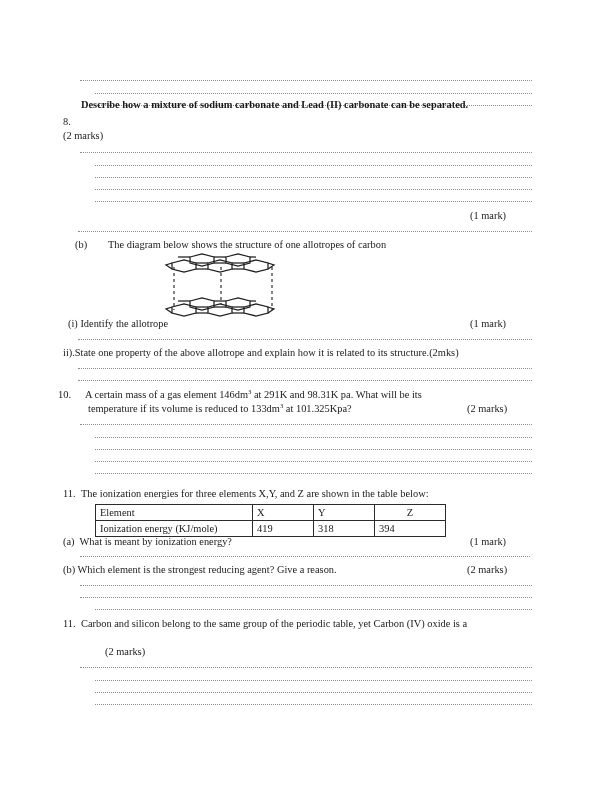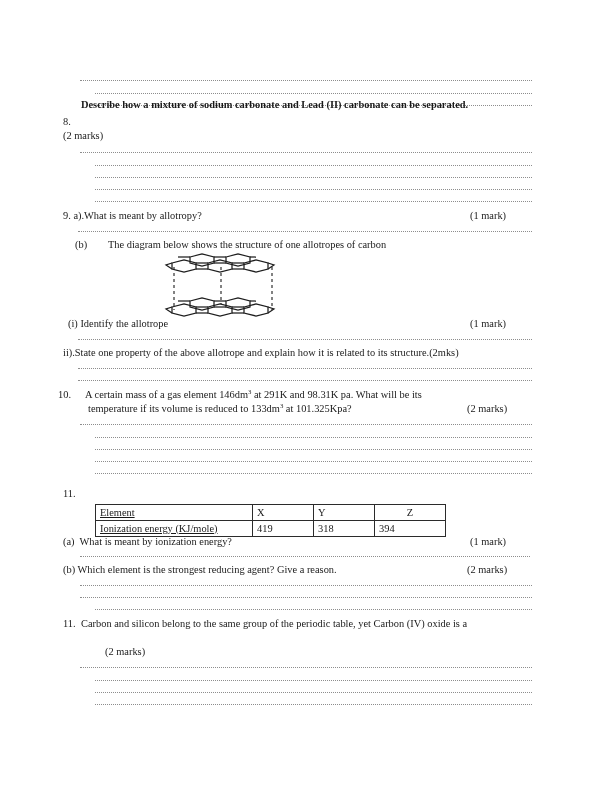--- a/index.html
+++ b/index.html
@@ -58,21 +58,21 @@
     border-collapse: collapse;
     font-size: 10.4px;
   }
   .ion-table td {
     border: 1px solid #2b2b2b;
     padding: 1px 4px;
     height: 13px;
     vertical-align: middle;
     white-space: pre;
   }
-  .c-label { width: 148px; text-decoration: underline; }
+  .c-label { width: 148px; }
   .c-x     { width: 52px; }
   .c-y     { width: 52px; }
   .c-z     { width: 62px; }
   .center  { text-align: center; }
 
   
   .diagram {
     position: absolute;
     left: 160px;
     top: 252px;
@@ -92,21 +92,20 @@
   <div class="txt" style="left:63px; top:115px;">8.</div>
   <div class="txt" style="left:81px; top:98px;font-weight:bold;">Describe how a mixture of sodium carbonate and Lead (II) carbonate can be separated.</div>
   <div class="txt" style="left:63px; top:129px;">(2 marks)</div>
 
   <div class="rule" style="left:80px; top:152px; width:452px;"></div>
   <div class="rule" style="left:95px; top:165px; width:437px;"></div>
   <div class="rule" style="left:95px; top:177px; width:437px;"></div>
   <div class="rule" style="left:95px; top:189px; width:437px;"></div>
   <div class="rule" style="left:95px; top:201px; width:437px;"></div>
 
-  <div class="txt" style="left:63px; top:209px;">9. a).What is meant by allotropy?</div>
   <div class="marks" style="left:470px; top:209px;">(1 mark)</div>
 
   <div class="rule" style="left:78px; top:231px; width:454px;"></div>
 
   <div class="txt" style="left:75px; top:238px;">(b)</div>
   <div class="txt" style="left:108px; top:238px;">The diagram below shows the structure of one allotropes of carbon</div>
 
   <div class="diagram">
     <svg width="130" height="68" viewBox="0 0 130 68" xmlns="http://www.w3.org/2000/svg">
       <g fill="none" stroke="#1d1d1d" stroke-width="1.25" stroke-linejoin="miter">
@@ -169,20 +168,21 @@
   <div class="txt" style="left:88px; top:402px;"><span>temperature if its volume is reduced to 133dm</span><sup>3</sup><span> at 101.325Kpa?</span></div>
   <div class="marks" style="left:467px; top:402px;">(2 marks)</div>
 
   <div class="rule" style="left:80px; top:424px; width:452px;"></div>
   <div class="rule" style="left:95px; top:437px; width:437px;"></div>
   <div class="rule" style="left:95px; top:449px; width:437px;"></div>
   <div class="rule" style="left:95px; top:461px; width:437px;"></div>
   <div class="rule" style="left:95px; top:473px; width:437px;"></div>
 
   <div class="txt" style="left:63px; top:487px;">11.</div>
+  <div class="txt" style="left:81px; top:487px;">The ionization energies for three elements X,Y, and Z are shown in the table below:</div>
 
   <table class="ion-table">
     <tbody>
       <tr>
         <td class="c-label">Element</td>
         <td class="c-x">X</td>
         <td class="c-y">Y</td>
         <td class="c-z center">Z</td>
       </tr>
       <tr>

